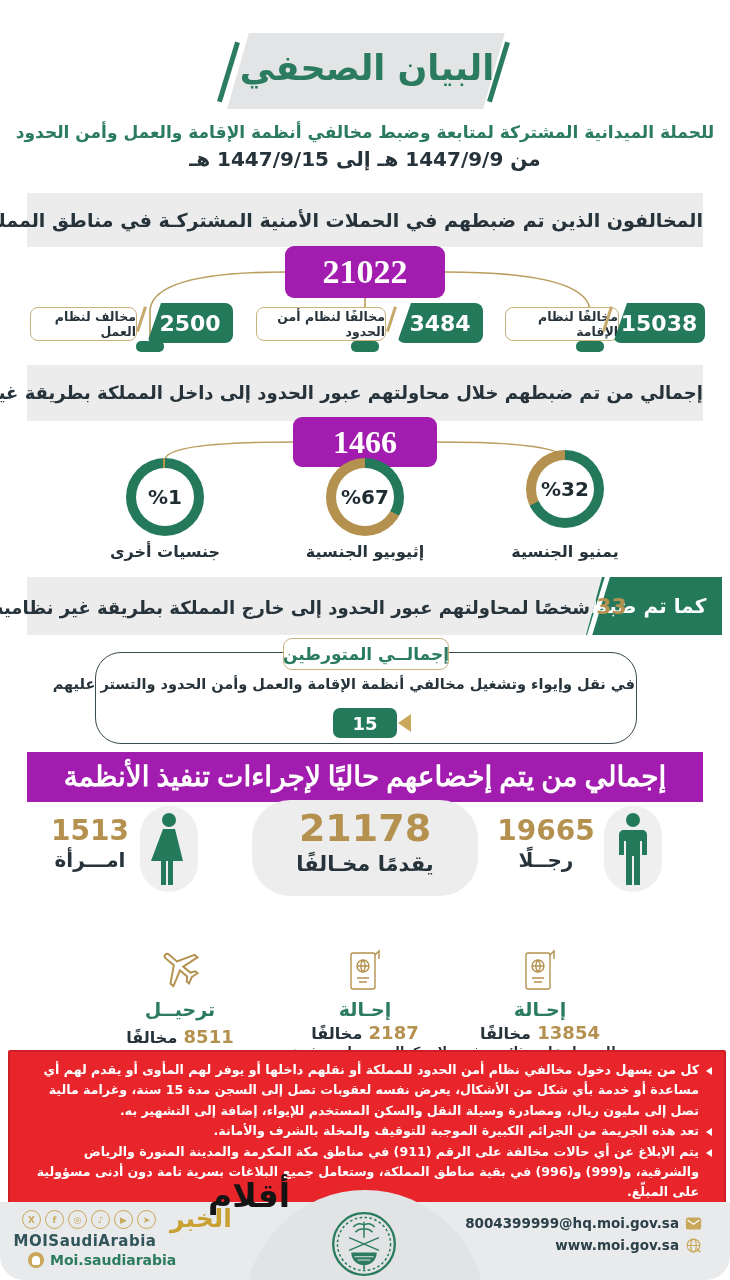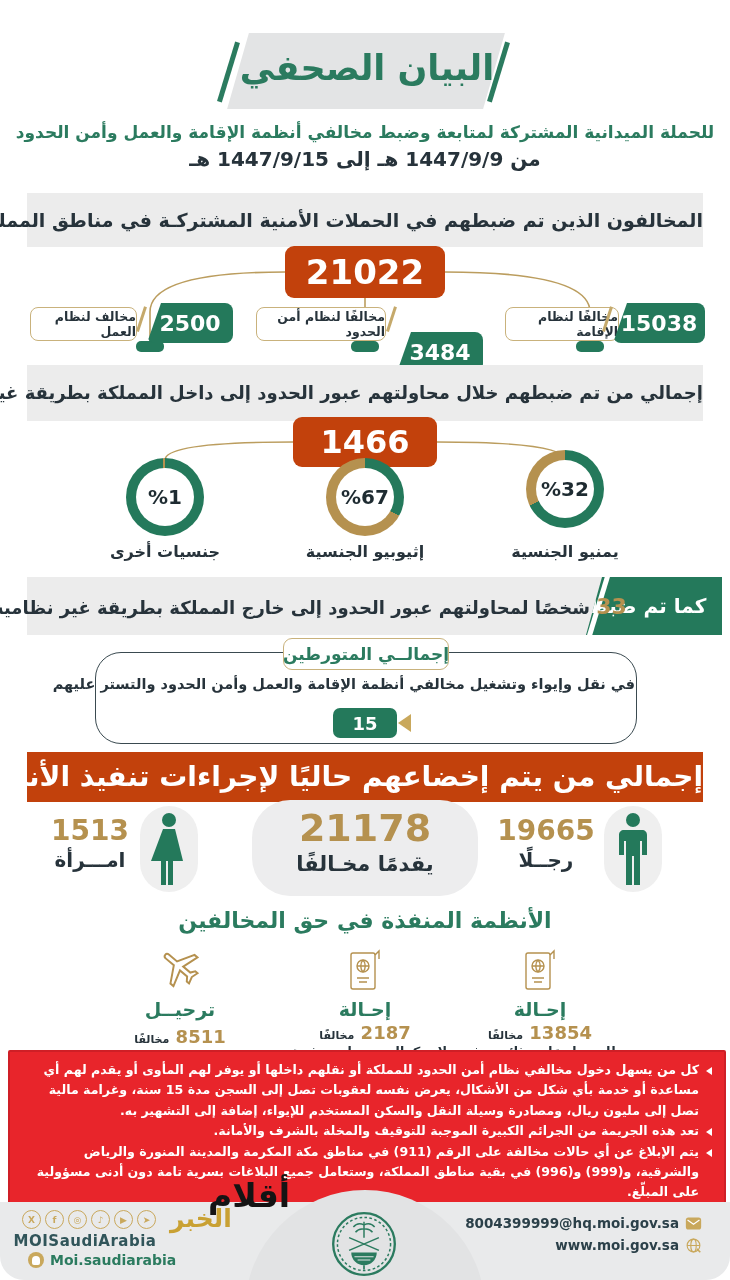--- a/index.html
+++ b/index.html
@@ -2,21 +2,21 @@
 <html lang="ar" dir="rtl"><head>
 <meta charset="utf-8">
 <style>
   html,body{margin:0;padding:0;}
   body{font-family:"DejaVu Sans", sans-serif;}
   #page{position:relative;width:730px;height:1280px;background:#ffffff;overflow:hidden;direction:rtl;border-radius:24px;}
   .abs{position:absolute;}
   .ctr{text-align:center;}
   .nw{white-space:nowrap;}
   
-  .green-bg{background:#c2410c;}
+  .green-bg{background:#a21caf;font-family:Liberation Serif, serif;}
   .band{background:#ececec;}
   .gold{color:#b5914f;}
   .dark{color:#27333b;}
   .greentx{color:#2b7b5f;}
   .white{color:#ffffff;}
   
   .title-bg{left:238px;top:33px;width:256px;height:76px;background:#e3e4e5;transform:skewX(-16deg);}
   .title-slash{width:5px;height:62px;background:#2b7b5f;transform:rotate(17deg);}
   .title-text{left:228px;top:48px;width:278px;font-size:35px;font-weight:800;}
   
@@ -40,21 +40,21 @@
   .impl-badge{left:283px;top:638px;width:164px;height:30px;background:#fff;border:1.5px solid #c9b27c;border-radius:9px;display:flex;align-items:center;justify-content:center;font-size:17px;font-weight:800;color:#2b7b5f;}
   .impl-count{left:333px;top:708px;width:64px;height:30px;border-radius:7px;display:flex;align-items:center;justify-content:center;font-size:18px;font-weight:800;color:#fff;background:#24795b;}
   .tri-left{left:398px;top:714px;width:0;height:0;border-top:9px solid transparent;border-bottom:9px solid transparent;border-right:13px solid #c9a85c;}
   
   .capsule{background:#efefef;border-radius:30px;}
   .blob{left:252px;top:800px;width:226px;height:96px;background:#ededee;border-radius:38px;}
   .bignum{font-weight:800;color:#b5914f;}
   
   .act-title{font-size:19px;font-weight:800;color:#2b7b5f;text-align:center;}
   .act-val{font-size:18px;font-weight:800;text-align:center;}
-  .act-val .unit{font-size:11px;color:#27333b;}
+  .act-val .unit{font-size:16px;color:#27333b;}
   .act-note{font-size:12.5px;font-weight:700;color:#27333b;text-align:center;}
   
   .warn{left:8px;top:1050px;width:690px;background:#e8252b;border:2px solid #cf1f26;border-radius:2px;padding:8px 12px;color:#fff;}
   .warn .row{display:flex;gap:7px;align-items:flex-start;}
   .warn .mark{flex:0 0 auto;margin-top:7px;width:0;height:0;border-top:4px solid transparent;border-bottom:4px solid transparent;border-right:6px solid #fff;}
   .warn .txt{font-size:12.6px;font-weight:700;line-height:1.62;}
   
   .foot-band{left:0;top:1202px;width:730px;height:78px;background:#e9eaeb;}
   .foot-circle{left:245px;top:1190px;width:240px;height:240px;border-radius:50%;background:#e2e3e4;}
   .soc-row{left:22px;top:1210px;display:flex;direction:ltr;gap:4px;}
@@ -95,21 +95,21 @@
   <div class="abs pill" style="left:576px;top:341px;"></div>
   <div class="abs pill" style="left:351px;top:341px;"></div>
   <div class="abs pill" style="left:136px;top:341px;"></div>
 
   <div class="abs stat-label" style="left:505px;top:307px;width:112px;">مخالفًا لنظام الإقامة</div>
   <div class="abs jslash" style="left:606px;top:306px;"></div>
   <div class="abs stat-num" style="left:613px;top:303px;width:92px;">15038</div>
 
   <div class="abs stat-label" style="left:256px;top:307px;width:128px;">مخالفًا لنظام أمن الحدود</div>
   <div class="abs jslash" style="left:390px;top:306px;"></div>
-  <div class="abs stat-num" style="left:397px;top:303px;width:86px;margin-top:29px;">3484</div>
+  <div class="abs stat-num" style="left:397px;top:303px;width:86px;">3484</div>
 
   <div class="abs stat-label" style="left:30px;top:307px;width:105px;">مخالف لنظام العمل</div>
   <div class="abs jslash" style="left:140px;top:306px;"></div>
   <div class="abs stat-num" style="left:147px;top:303px;width:86px;">2500</div>
 
   <div class="abs band ctr" style="left:27px;top:365px;width:676px;height:56px;">
     <div class="nw dark" style="line-height:56px;font-size:18px;font-weight:700;"><span>إجمالي من تم ضبطهم خلال محاولتهم عبور الحدود إلى </span><span style="font-weight:800;">داخل المملكة</span><span> بطريقة غير نظامية</span></div>
   </div>
 
   <svg class="abs connector" style="left:0;top:430px;" width="730" height="60" viewBox="0 430 730 60">
@@ -166,21 +166,20 @@
   <div class="abs ctr nw dark" style="left:492px;top:848px;width:108px;font-size:20px;font-weight:800;">رجــلًا</div>
 
   <div class="abs capsule" style="left:140px;top:806px;width:58px;height:86px;"></div>
   <svg class="abs" style="left:150px;top:812px;" width="38" height="74" viewBox="0 0 38 74">
     <circle cx="19" cy="8" r="7" fill="#24795b"></circle>
     <path d="M13 17 h12 l8 32 h-7 l0 0 v0 l-3 0 v24 h-5 V49 h-2 v24 h-5 V49 l-3 0 h-7 z" fill="#24795b"></path>
   </svg>
   <div class="abs ctr bignum nw" style="left:40px;top:814px;width:100px;font-size:28px;">1513</div>
   <div class="abs ctr nw dark" style="left:40px;top:848px;width:100px;font-size:20px;font-weight:800;">امـــرأة</div>
 
-  <div class="abs ctr nw greentx" style="left:0;top:908px;width:730px;font-size:22px;font-weight:800;">الأنظمة المنفذة في حق المخالفين</div>
 
   <svg class="abs" style="left:521px;top:945px;" width="38" height="48" viewBox="0 0 38 48">
     <g fill="none" stroke="#b5914f" stroke-width="1.4">
       <rect x="5" y="8" width="24" height="36" rx="2"></rect>
       <path d="M29 10 L33 6 L33 14"></path>
       <circle cx="17" cy="21" r="6"></circle>
         <path d="M11 21 h12 M17 15 c-3 3 -3 9 0 12 M17 15 c3 3 3 9 0 12"></path>
       <path d="M11 33 h12 M13 37 h8"></path>
     </g>
   </svg>

